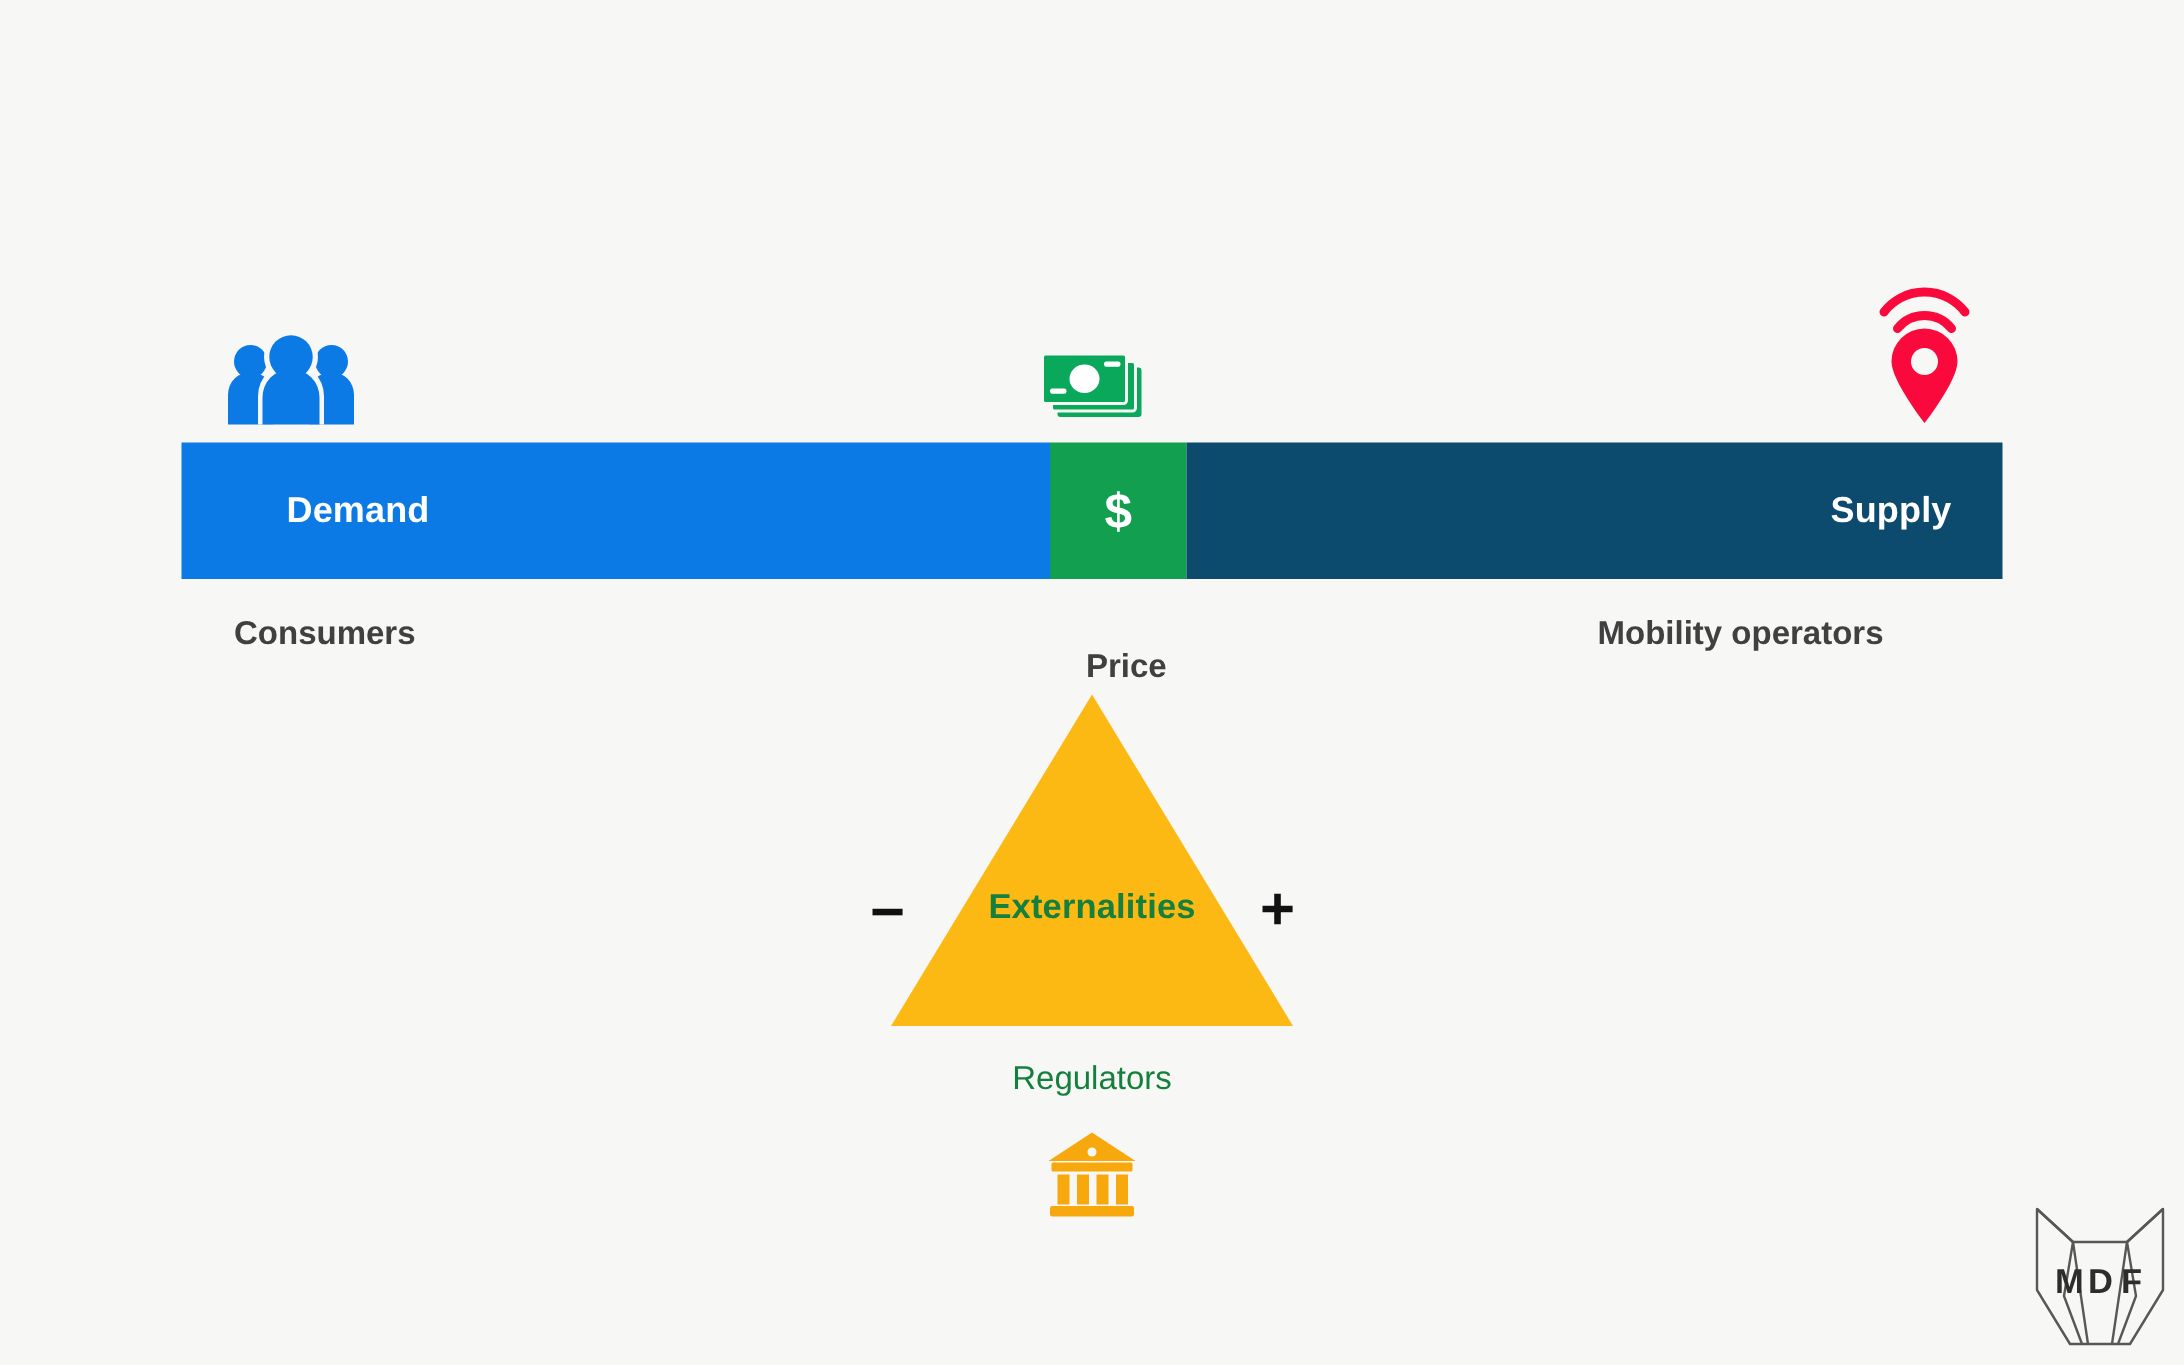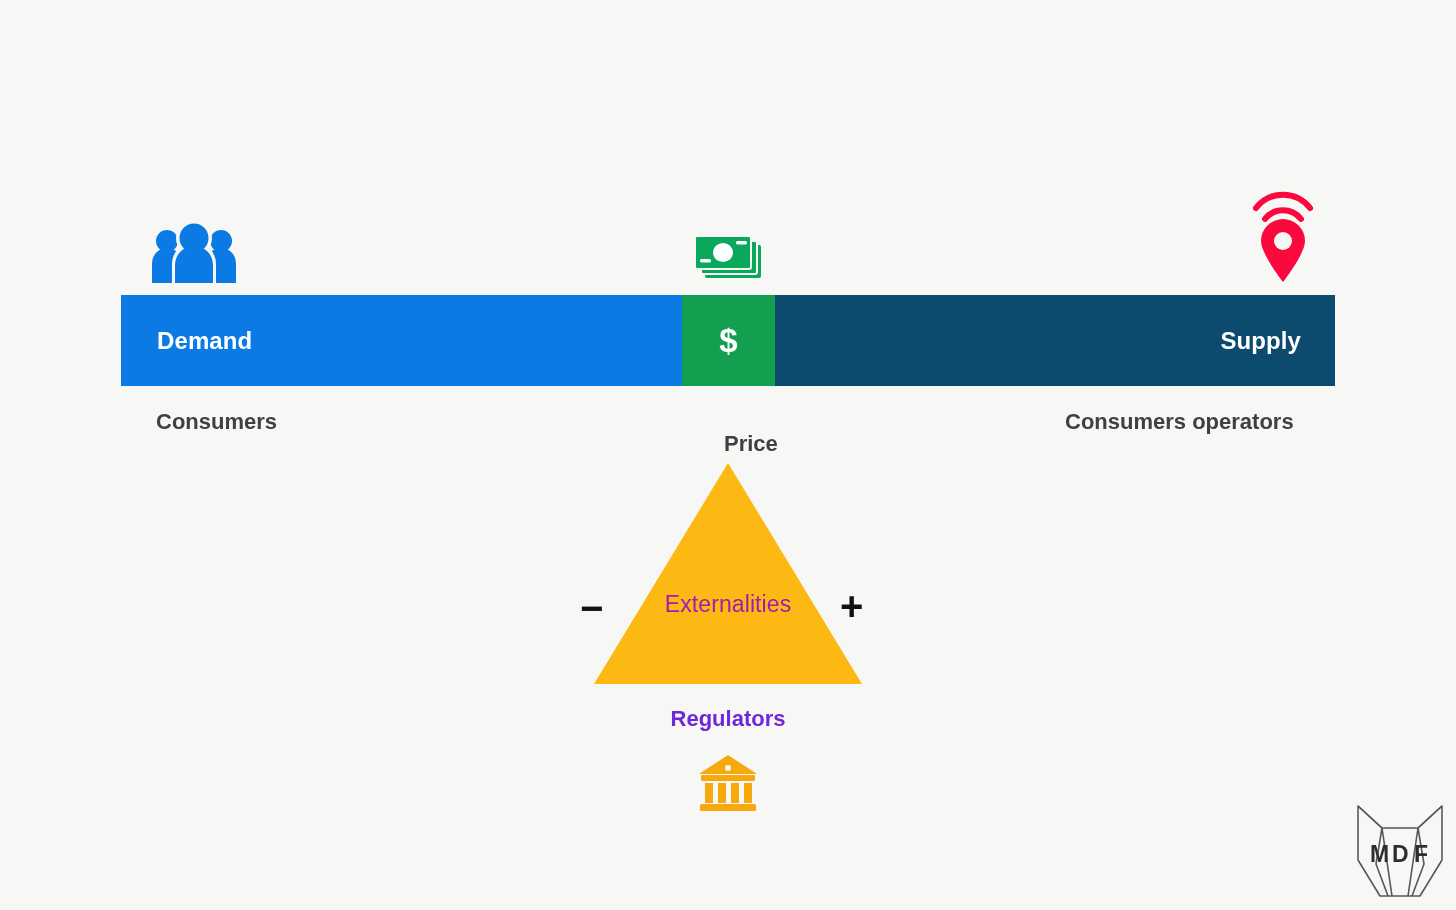--- a/index.html
+++ b/index.html
@@ -43,20 +43,21 @@
     align-items: stretch;
   }
   .seg {
     display: flex;
     align-items: center;
     position: relative;
   }
   .seg-demand {
     width: 561px;
     justify-content: flex-start;
+    padding-left: 34px;
   }
   .seg-price {
     width: 93px;
     justify-content: center;
   }
   .seg-supply {
     width: 560px;
     justify-content: flex-end;
   }
   .seg-label {
@@ -96,45 +97,45 @@
     width: 268px;
     height: 221px;
   }
   .triangle-wrap svg { display: block; }
   .triangle-label {
     position: absolute;
     left: 0;
     top: 130px;
     width: 268px;
     text-align: center;
-    color: #a21caf;
+    color: #15803d;
     font-size: 23px;
-    font-weight: normal;
+    font-weight: bold;
     line-height: 1;
     letter-spacing: 0.1px;
   }
   .sign {
     position: absolute;
     color: #111111;
     font-size: 40px;
     font-weight: bold;
     line-height: 1;
   }
   #sign-minus { left: 580px; top: 588px; }
   #sign-plus  { left: 840px; top: 586px; }
 
   #caption-regulators {
     position: absolute;
     left: 0;
     top: 708px;
     width: 1456px;
     text-align: center;
     font-size: 22px;
-    font-weight: bold;
-    color: #6d28d9;
+    font-weight: normal;
+    color: #15803d;
     line-height: 1;
   }
 
   #regulators-icon {
     position: absolute;
     left: 697px;
     top: 752px;
     width: 62px;
     height: 62px;
   }
@@ -200,21 +201,21 @@
     <div class="seg seg-price" style="background:#12a050;">
       <span class="dollar-glyph">$</span>
     </div>
     <div class="seg seg-supply" style="background:#0c4a6e;">
       <span class="seg-label">Supply</span>
     </div>
   </div>
 
   <div class="caption" id="caption-consumers">Consumers</div>
   <div class="caption" id="caption-price">Price</div>
-  <div class="caption" id="caption-supply">Consumers operators</div>
+  <div class="caption" id="caption-supply">Mobility operators</div>
 
   <div class="triangle-wrap">
     <svg width="268" height="221" viewBox="0 0 268 221" aria-hidden="true">
       <polygon points="134,0 268,221 0,221" fill="#fdb913"></polygon>
     </svg>
     <div class="triangle-label">Externalities</div>
   </div>
 
   <div class="sign" id="sign-minus">−</div>
   <div class="sign" id="sign-plus">+</div>

